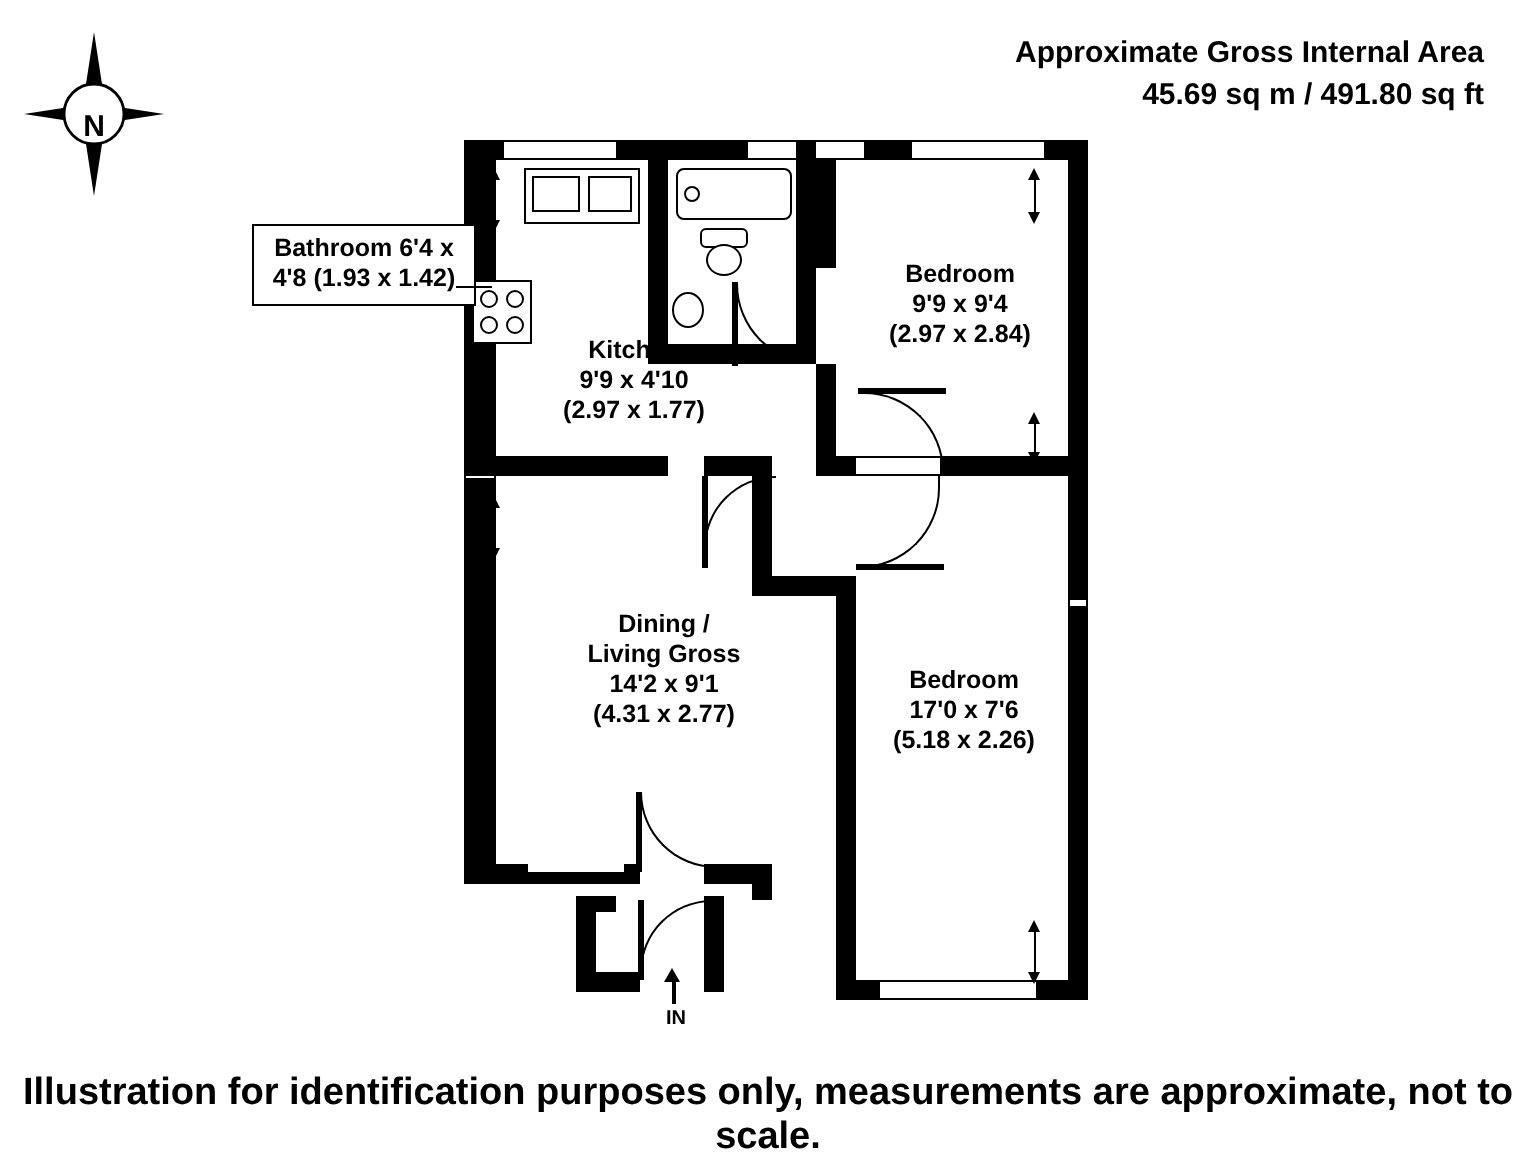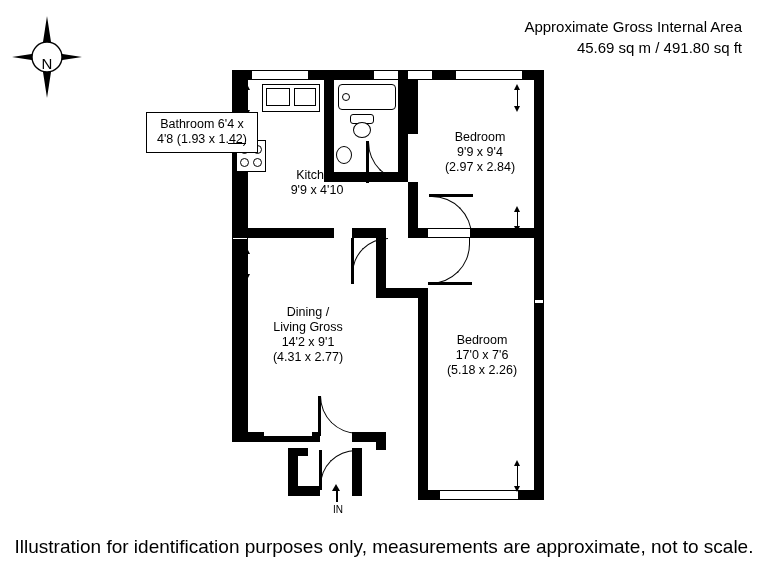--- a/index.html
+++ b/index.html
@@ -12,21 +12,21 @@
     height: 576px;
     position: relative;
     font-family: "Liberation Sans", sans-serif;
     color: #000000;
     overflow: hidden;
   }
   .stage {
     position: absolute;
     inset: 0;
   }
-  .abs { position: absolute; }
+  .abs { position: absolute; font-weight: bold; }
 
   
   #area-title {
     right: 26px;
     top: 16px;
     text-align: right;
     font-size: 15px;
     line-height: 21px;
     white-space: nowrap;
   }
@@ -64,37 +64,37 @@
   .room-fill {
     position: absolute;
     background: #ffffff;
   }
   .label {
     position: absolute;
     text-align: center;
     font-size: 12.5px;
     line-height: 15px;
     white-space: nowrap;
+    font-weight: bold;
   }
   .label .nm { display: block; }
   .label .d1 { display: block; }
   .label .d2 { display: block; }
 
   
   #bathroom-callout {
     left: 126px;
     top: 112px;
     width: 102px;
     border: 1px solid #000000;
     background: #ffffff;
     padding: 4px 4px 5px 4px;
     font-size: 12.5px;
     line-height: 15px;
     text-align: center;
-    margin-left: 20px;
   }
   #callout-leader {
     left: 228px;
     top: 143px;
     width: 18px;
     height: 1px;
     background: #000000;
   }
 
   
@@ -290,29 +290,30 @@
   <div id="bathroom-callout" class="abs">
     <span class="nm">Bathroom</span>
     <span class="d1">6'4 x 4'8</span>
     <span class="d2">(1.93 x 1.42)</span>
   </div>
   <div class="abs" id="callout-leader"></div>
 
   <div class="label" style="left:242px; top:168px; width:150px;">
     <span class="nm">Kitchen</span>
     <span class="d1">9'9 x 4'10</span>
+    <span class="d2">(2.97 x 1.77)</span>
   </div>
 
   <div class="label" style="left:406px; top:130px; width:148px;">
     <span class="nm">Bedroom</span>
     <span class="d1">9'9 x 9'4</span>
     <span class="d2">(2.97 x 2.84)</span>
   </div>
 
-  <div class="label" style="left:232px; top:305px; width:152px;">
+  <div class="label" style="left:232px; top:305px; width:152px;padding-left:24px;">
     <span class="nm">Dining /</span>
     <span class="nm">Living Gross</span>
     <span class="d1">14'2 x 9'1</span>
     <span class="d2">(4.31 x 2.77)</span>
   </div>
 
   <div class="label" style="left:408px; top:333px; width:148px;">
     <span class="nm">Bedroom</span>
     <span class="d1">17'0 x 7'6</span>
     <span class="d2">(5.18 x 2.26)</span>

